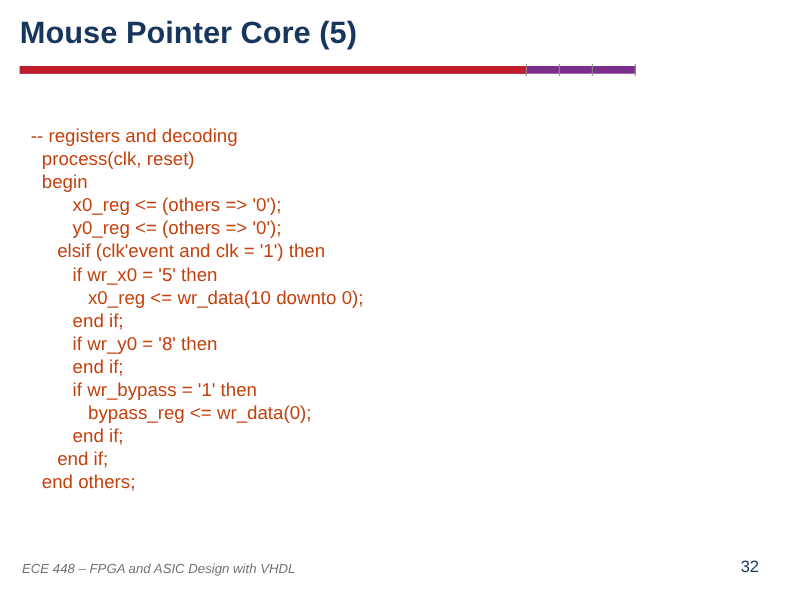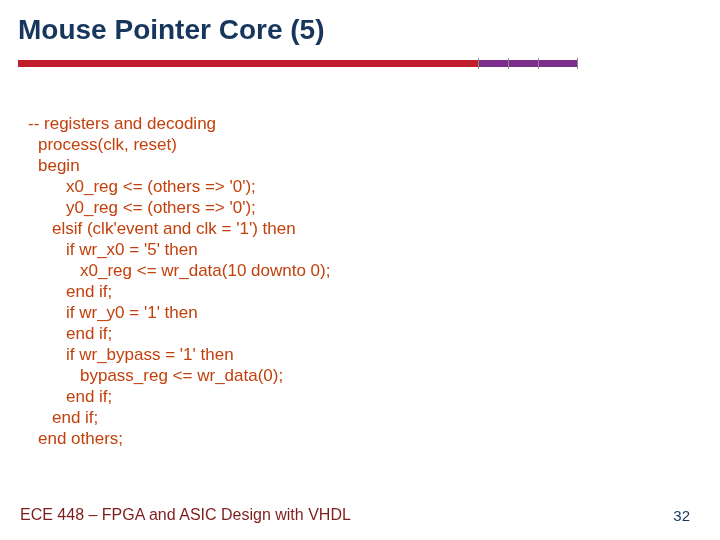--- a/index.html
+++ b/index.html
@@ -10,21 +10,21 @@
   .rule .bar-purple { position: absolute; left: 0; top: 0; width: 560px; height: 7px; background: #7c2e8c; }
   .rule .bar-red { position: absolute; left: 0; top: 0; width: 460px; height: 7px; background: #c21d2b; }
   .rule .tick { position: absolute; top: -2px; width: 1px; height: 11px; background: #8a8a8a; }
 
   .code { position: absolute; left: 28px; top: 90px; font-size: 17px; color: #c2410c; line-height: 21px; font-family: Arial, Helvetica, sans-serif; margin-top: 23px; }
   .i1 { padding-left: 10px; }
   .i2 { padding-left: 24px; }
   .i3 { padding-left: 38px; }
   .i4 { padding-left: 52px; }
 
-  .footer-left { position: absolute; left: 20px; bottom: 16px; font-size: 16px; color: #7f1d1d; }
+  .footer-left { position: absolute; left: 20px; bottom: 16px; font-size: 12px; color: #737373; font-style: italic; }
   .footer-right { position: absolute; right: 30px; bottom: 16px; font-size: 15px; color: #17365d; margin-top: 44px; }
 </style>
 </head>
 <body>
 
 <div class="slide">
   <div class="title">Mouse Pointer Core (5)</div>
 
   <div class="rule">
     <div class="bar-purple"></div>
@@ -38,21 +38,21 @@
   <div class="code">
     <div>-- registers and decoding</div>
     <div class="i1">process(clk, reset)</div>
     <div class="i1">begin</div>
     <div class="i3">x0_reg &lt;= (others =&gt; '0');</div>
     <div class="i3">y0_reg &lt;= (others =&gt; '0');</div>
     <div class="i2">elsif (clk'event and clk = '1') then</div>
     <div class="i3">if wr_x0 = '5' then</div>
     <div class="i4">x0_reg &lt;= wr_data(10 downto 0);</div>
     <div class="i3">end if;</div>
-    <div class="i3">if wr_y0 = '1' then</div>
+    <div class="i3">if wr_y0 = '8' then</div>
     <div class="i3">end if;</div>
     <div class="i3">if wr_bypass = '1' then</div>
     <div class="i4">bypass_reg &lt;= wr_data(0);</div>
     <div class="i3">end if;</div>
     <div class="i2">end if;</div>
     <div class="i1">end others;</div>
   </div>
 
   <div class="footer-left">ECE 448 – FPGA and ASIC Design with VHDL</div>
   <div class="footer-right">32</div>

